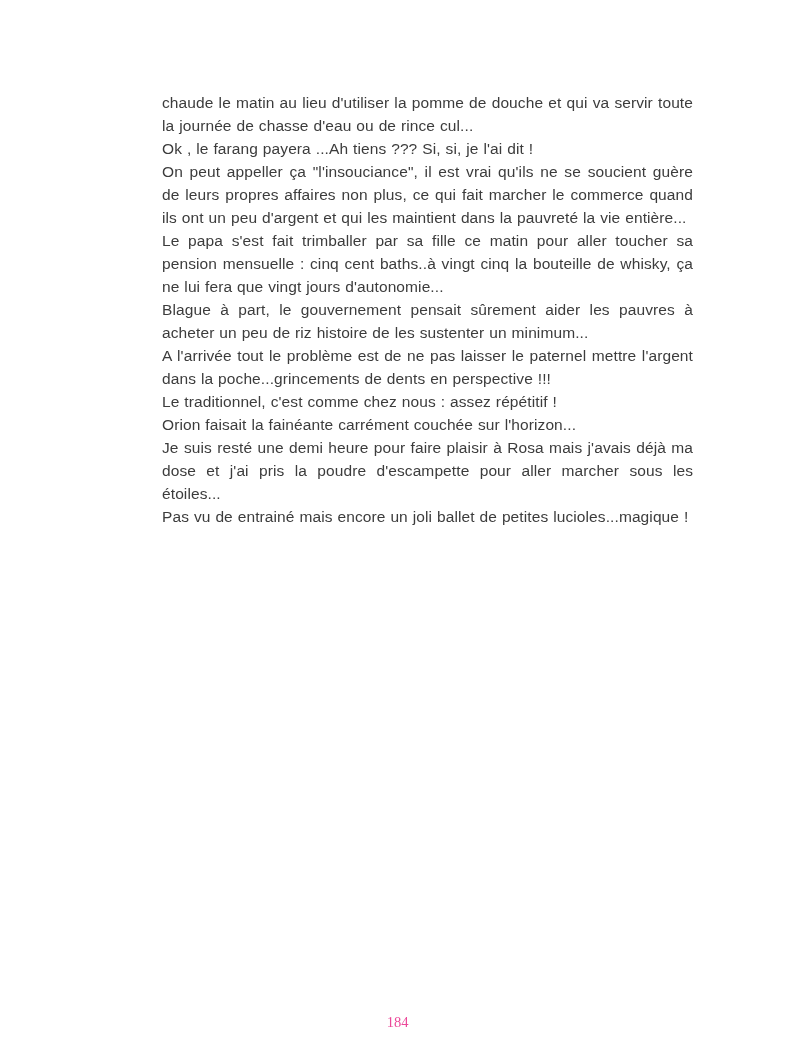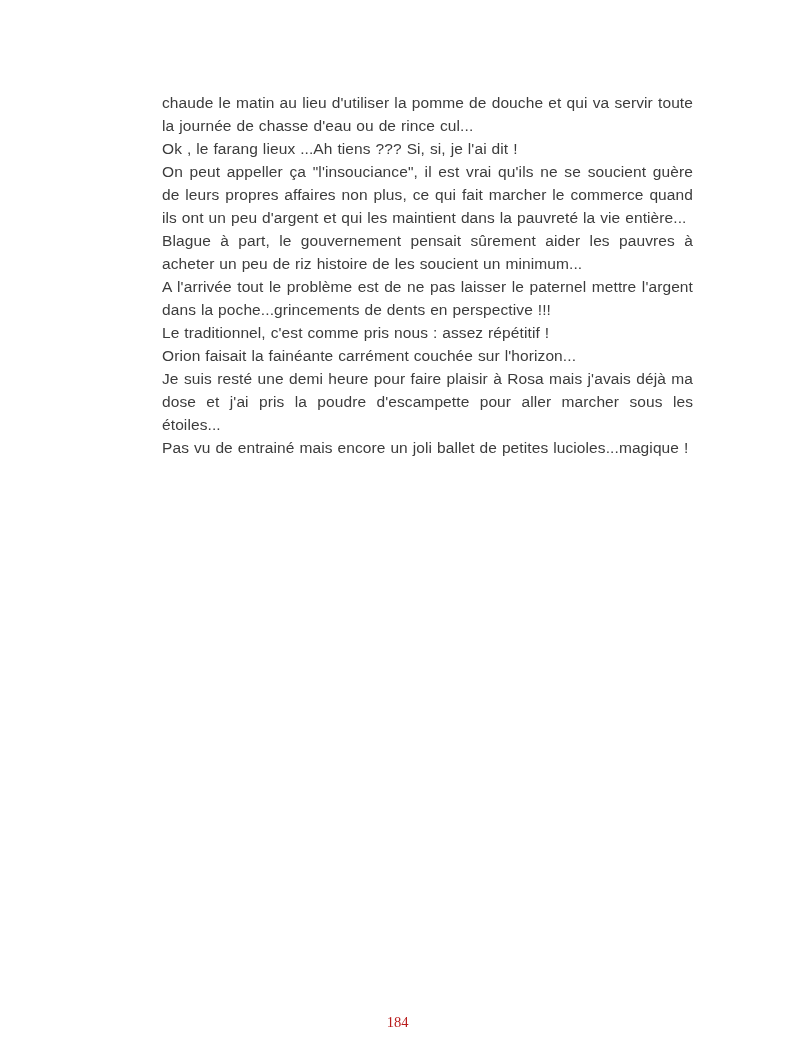--- a/index.html
+++ b/index.html
@@ -38,35 +38,36 @@
     word-spacing: 0.5px;
   }
   .page-number {
     position: absolute;
     left: 0;
     top: 1014px;
     width: 100%;
     text-align: center;
     font-family: "Liberation Serif", serif;
     font-size: 14.5px;
-    color: #b91c1c;
+    color: #ec4899;
   }
 </style>
 </head>
 <body>
 
 <div class="page">
 
   <div class="text-block">
     <p>chaude le matin au lieu d'utiliser la pomme de douche et qui va servir toute la journée de chasse d'eau ou de rince cul...</p>
-    <p>Ok , le farang lieux ...Ah tiens ??? Si, si, je l'ai dit !</p>
+    <p>Ok , le farang payera ...Ah tiens ??? Si, si, je l'ai dit !</p>
     <p>On peut appeller ça "l'insouciance", il est vrai qu'ils ne se soucient guère de leurs propres affaires non plus, ce qui fait marcher le commerce quand ils ont un peu d'argent et qui les maintient dans la pauvreté la vie entière...</p>
-    <p>Blague à part, le gouvernement pensait sûrement aider les pauvres à acheter un peu de riz histoire de les soucient un minimum...</p>
+    <p>Le papa s'est fait trimballer par sa fille ce matin pour aller toucher sa pension mensuelle : cinq cent baths..à vingt cinq la bouteille de whisky, ça ne lui fera que vingt jours d'autonomie...</p>
+    <p>Blague à part, le gouvernement pensait sûrement aider les pauvres à acheter un peu de riz histoire de les sustenter un minimum...</p>
     <p>A l'arrivée tout le problème est de ne pas laisser le paternel mettre l'argent dans la poche...grincements de dents en perspective !!!</p>
-    <p>Le traditionnel, c'est comme pris nous : assez répétitif !</p>
+    <p>Le traditionnel, c'est comme chez nous : assez répétitif !</p>
     <p>Orion faisait la fainéante carrément couchée sur l'horizon...</p>
     <p>Je suis resté une demi heure pour faire plaisir à Rosa mais j'avais déjà ma dose et j'ai pris la poudre d'escampette pour aller marcher sous les étoiles...</p>
     <p>Pas vu de entrainé mais encore un joli ballet de petites lucioles...magique !</p>
   </div>
 
   <div class="page-number">184</div>
 
 </div>
 
 </body></html>

